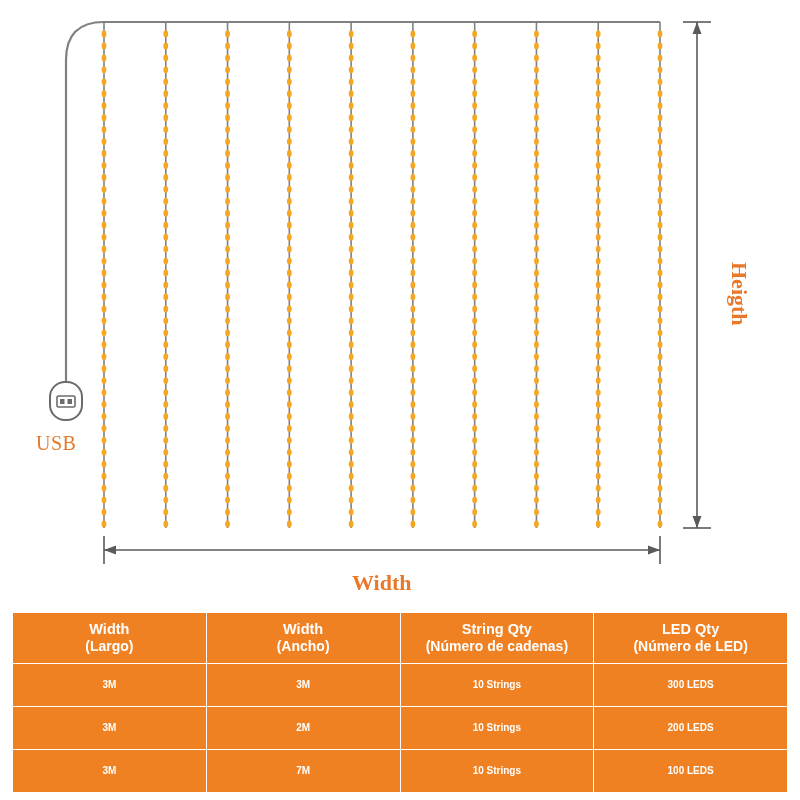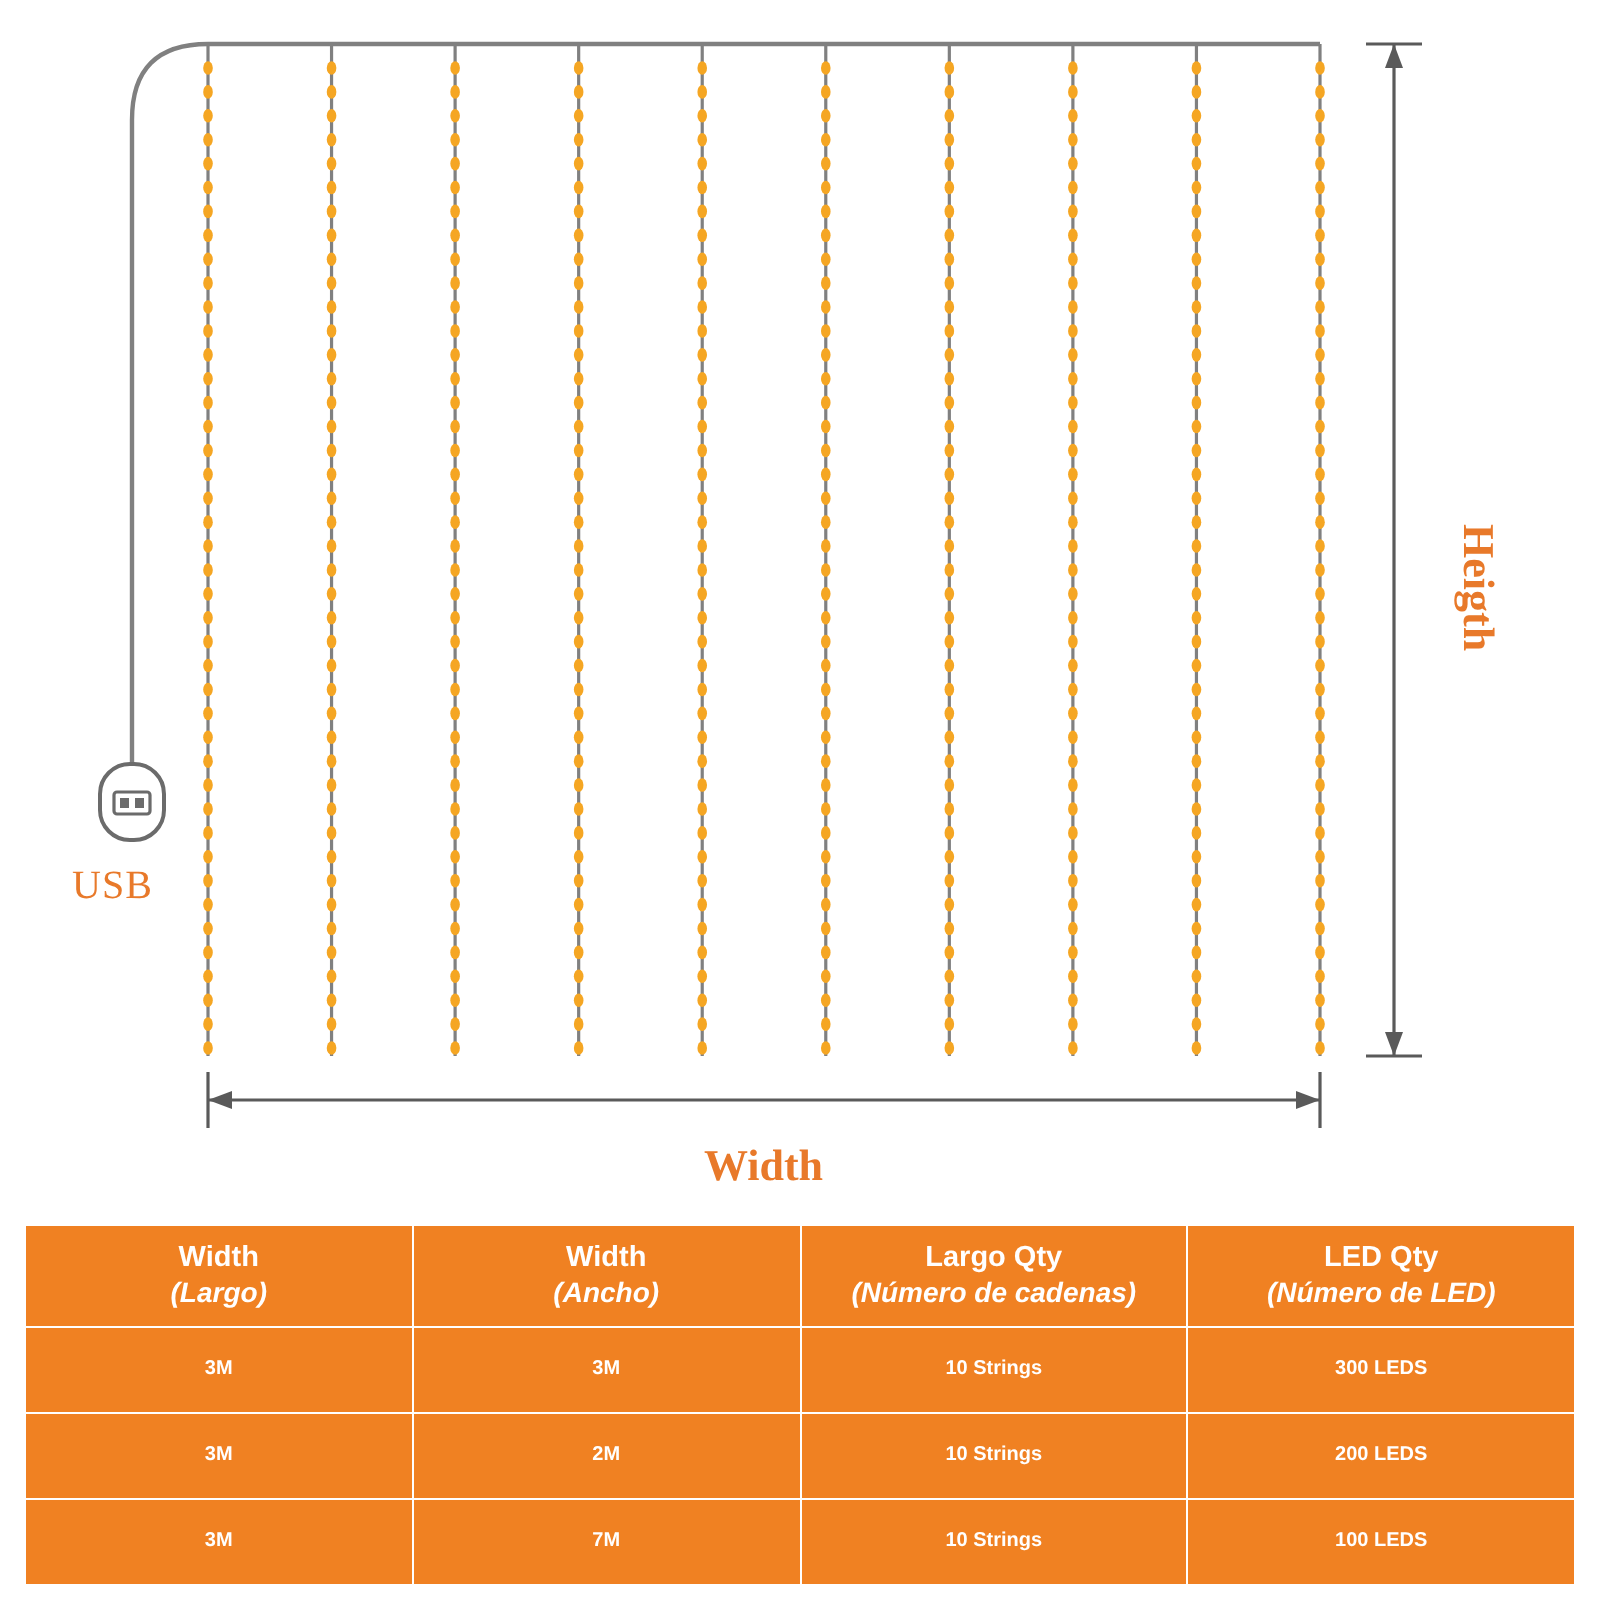--- a/index.html
+++ b/index.html
@@ -75,21 +75,20 @@
     line-height: 1.25;
   }
   #spec-table thead th {
     height: 50px;
     font-size: 14.5px;
   }
   #spec-table thead th .sub {
     display: block;
     font-weight: bold;
     font-size: 14px;
-    font-style: italic;
   }
 </style>
 </head>
 <body>
 
 <svg id="diagram" viewBox="0 0 800 610">
   <defs>
     <g id="bulbgroup"></g>
   </defs>
 
@@ -561,21 +560,21 @@
     <tr>
       <th>
         <span>Width</span>
         <span class="sub">(Largo)</span>
       </th>
       <th>
         <span>Width</span>
         <span class="sub">(Ancho)</span>
       </th>
       <th>
-        <span>Largo Qty</span>
+        <span>String Qty</span>
         <span class="sub">(Número de cadenas)</span>
       </th>
       <th>
         <span>LED Qty</span>
         <span class="sub">(Número de LED)</span>
       </th>
     </tr>
   </thead>
   <tbody>
     <tr>

